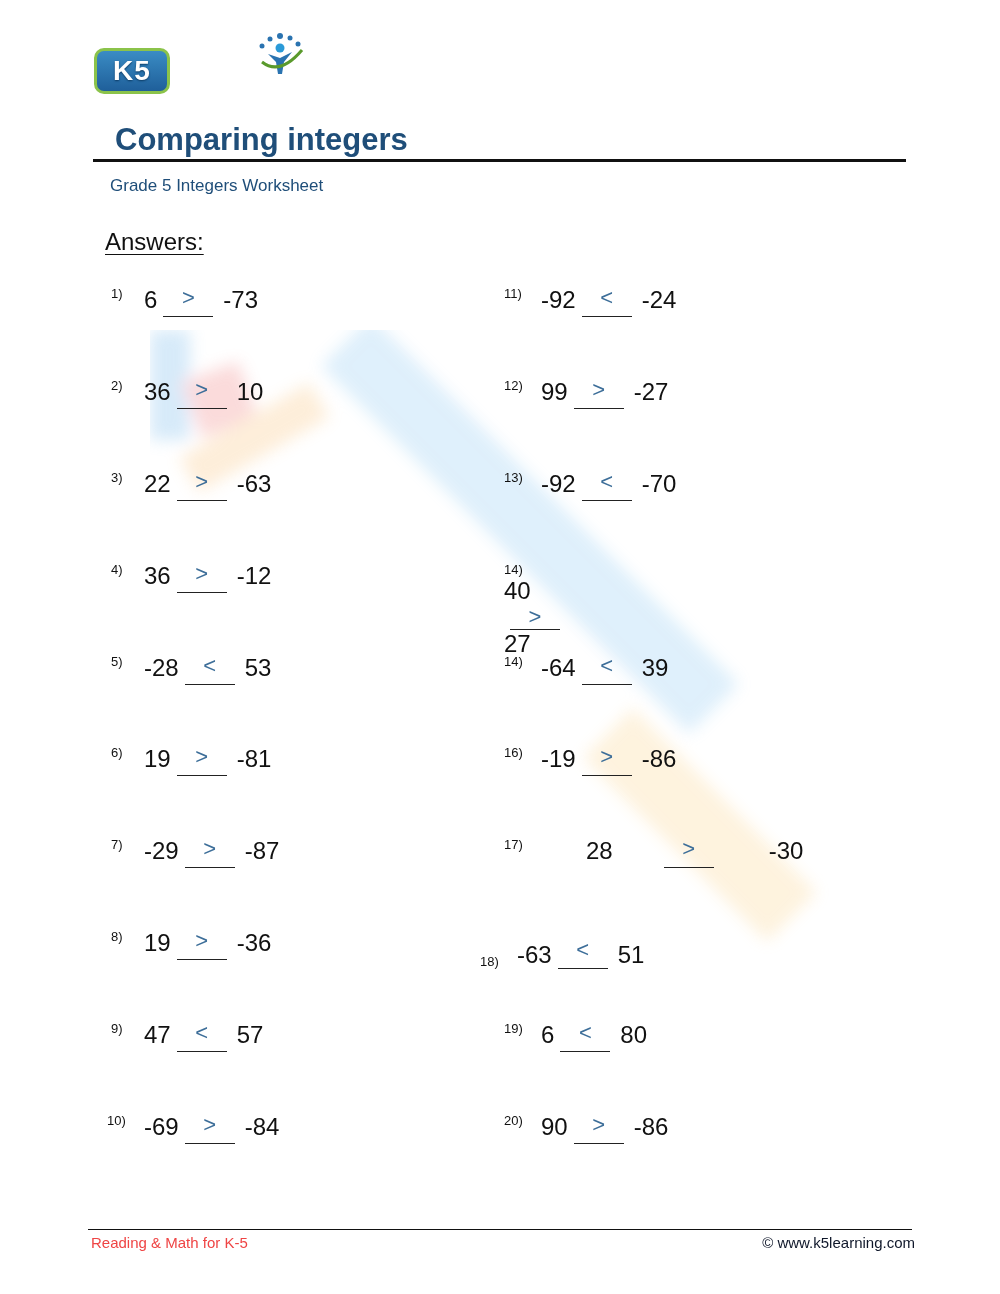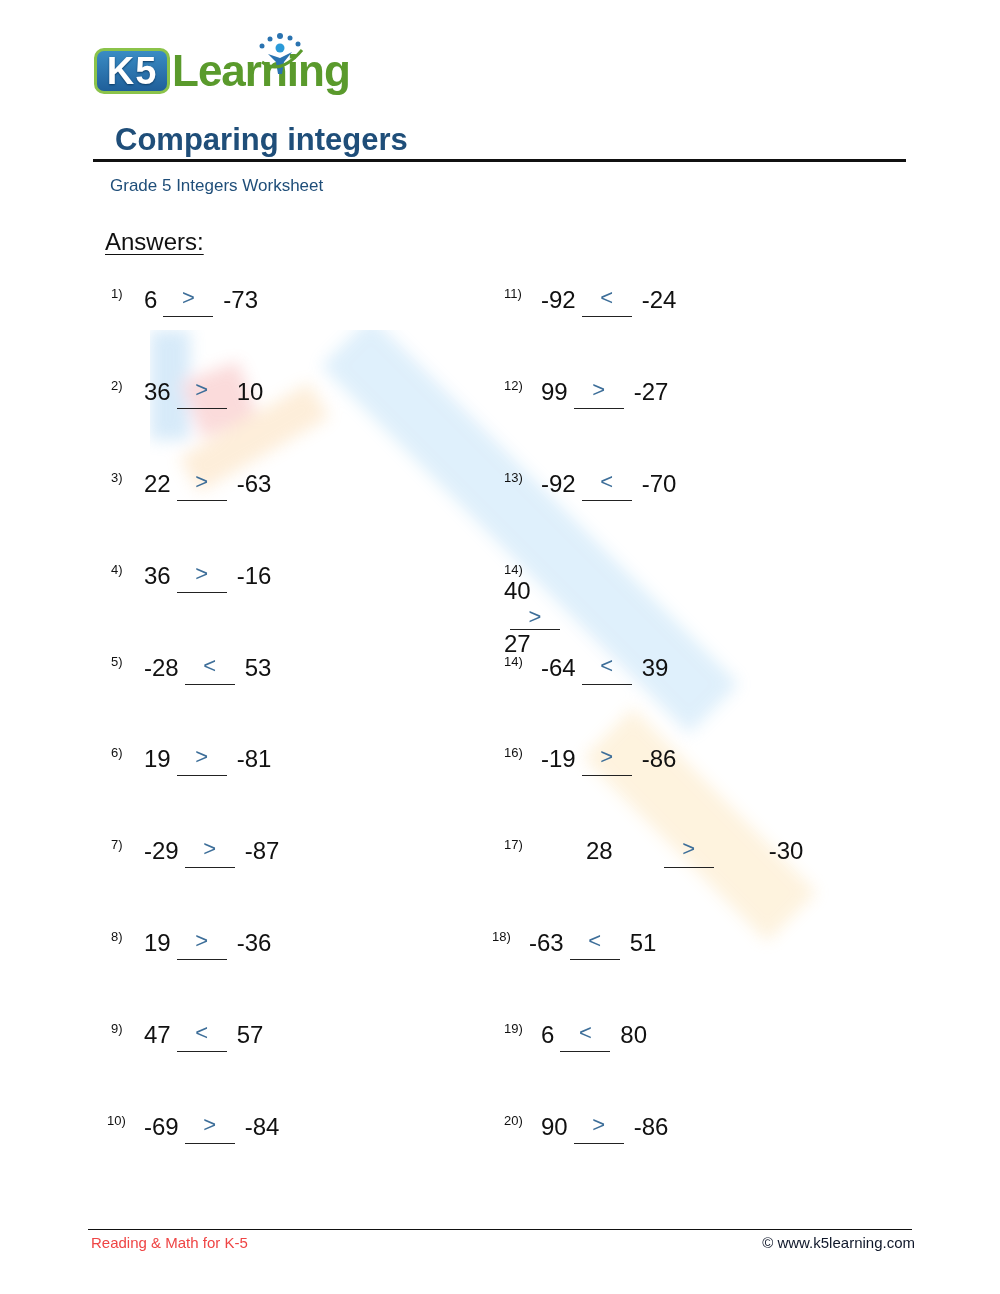--- a/index.html
+++ b/index.html
@@ -41,21 +41,21 @@
       height: 46px;
       background: linear-gradient(#3a8cc4, #1f5f9a);
       border: 3px solid #8bc34a;
       border-radius: 10px;
       box-sizing: border-box;
       display: flex;
       align-items: center;
       justify-content: center;
       color: #ffffff;
       font-weight: bold;
-      font-size: 38px;
+      font-size: 28px;
       letter-spacing: 1px;
       text-shadow: 0 1px 2px #0b3a63;
     }
     .logo-word {
       position: absolute;
       left: 78px;
       top: 10px;
       font-size: 44px;
       font-weight: bold;
       color: #5a9a2c;
@@ -174,21 +174,20 @@
     <rect x="0" y="0" width="40" height="110" fill="#6fb6ea"></rect>
     <rect x="40" y="40" width="60" height="60" fill="#f07f7f" transform="rotate(-20 70 70)"></rect>
     <rect x="30" y="90" width="150" height="40" fill="#f9c27a" transform="rotate(-30 100 110)"></rect>
     <rect x="120" y="160" width="520" height="70" fill="#8cc8f2" transform="rotate(45 380 195)"></rect>
     <rect x="420" y="460" width="260" height="70" fill="#fbd38a" transform="rotate(45 550 495)"></rect>
   </g>
 </svg>
 
 <div class="logo">
   <div class="logo-book">K5</div>
-  <div class="logo-word">Learning</div>
   <svg class="logo-figure" viewBox="0 0 60 44">
     <circle cx="10" cy="14" r="2.5" fill="#2a73b0"></circle>
     <circle cx="18" cy="7" r="2.5" fill="#2a73b0"></circle>
     <circle cx="28" cy="4" r="3" fill="#2a73b0"></circle>
     <circle cx="38" cy="6" r="2.5" fill="#2a73b0"></circle>
     <circle cx="46" cy="12" r="2.5" fill="#2a73b0"></circle>
     <circle cx="28" cy="16" r="4.5" fill="#2a9ad8"></circle>
     <path d="M16 22 L28 26 L40 20 L32 30 L30 42 L26 42 L24 30 Z" fill="#2a73b0"></path>
     <path d="M10 30 Q28 44 50 18" stroke="#5a9a2c" stroke-width="3" fill="none"></path>
   </svg>
@@ -214,21 +213,21 @@
 <div class="problem" style="left:111px; top:470px;">
   <span class="pnum">3)</span>
   <span class="operand">22</span>
   <span class="blank"><span class="blank-answer">&gt;</span></span>
   <span class="operand">-63</span>
 </div>
 <div class="problem" style="left:111px; top:562px;">
   <span class="pnum">4)</span>
   <span class="operand">36</span>
   <span class="blank"><span class="blank-answer">&gt;</span></span>
-  <span class="operand">-16</span>
+  <span class="operand">-12</span>
 </div>
 <div class="problem" style="left:111px; top:654px;">
   <span class="pnum">5)</span>
   <span class="operand">-28</span>
   <span class="blank"><span class="blank-answer">&lt;</span></span>
   <span class="operand">53</span>
 </div>
 <div class="problem" style="left:111px; top:745px;">
   <span class="pnum">6)</span>
   <span class="operand">19</span>
@@ -295,21 +294,21 @@
   <span class="operand">-19</span>
   <span class="blank"><span class="blank-answer">&gt;</span></span>
   <span class="operand">-86</span>
 </div>
 <div class="problem" style="left:504px; top:837px;gap:45px;">
   <span class="pnum" style="width:37px;">17)</span>
   <span class="operand">28</span>
   <span class="blank"><span class="blank-answer">&gt;</span></span>
   <span class="operand">-30</span>
 </div>
-<div class="problem" style="left:492px; top:929px;">
+<div class="problem" style="left:480px; top:929px;align-items:flex-end;">
   <span class="pnum" style="width:37px;">18)</span>
   <span class="operand">-63</span>
   <span class="blank"><span class="blank-answer">&lt;</span></span>
   <span class="operand">51</span>
 </div>
 <div class="problem" style="left:504px; top:1021px;">
   <span class="pnum" style="width:37px;">19)</span>
   <span class="operand">6</span>
   <span class="blank"><span class="blank-answer">&lt;</span></span>
   <span class="operand">80</span>

